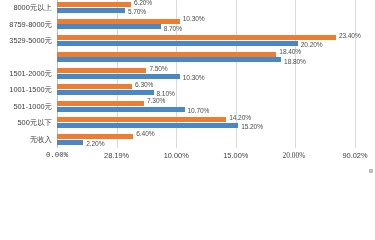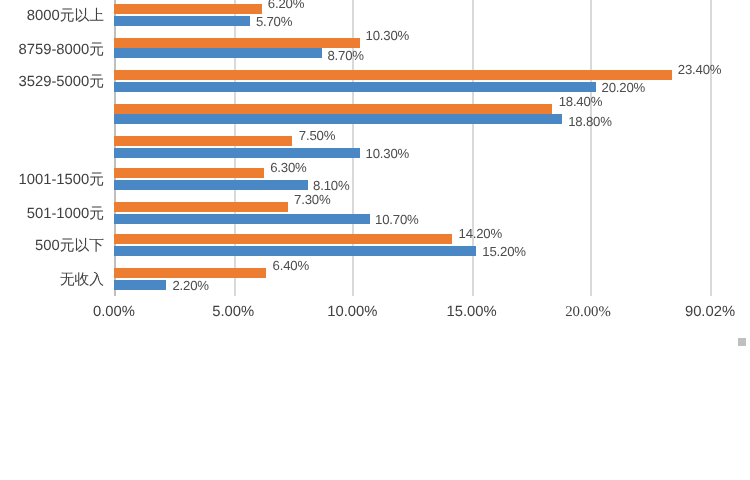--- a/index.html
+++ b/index.html
@@ -117,20 +117,21 @@
 </head>
 <body>
 
 <div id="chart-root">
 
   <div id="cat-labels">
       <div class="cat-label" style="top: 131.556px;">无收入</div>
       <div class="cat-label" style="top: 115.111px; margin-left: 31px;">500元以下</div>
       <div class="cat-label" style="top: 98.6667px;">501-1000元</div>
       <div class="cat-label" style="top: 82.2222px;">1001-1500元</div>
+      <div class="cat-label" style="top: 65.7778px;">1501-2000元</div>
       <div class="cat-label" style="top: 32.8889px;">3529-5000元</div>
       <div class="cat-label" style="top: 16.4444px;">8759-8000元</div>
       <div class="cat-label" style="top: 0px;">8000元以上</div>
     </div>
 
   <div id="plot-area">
     <div class="axis-line"></div>
   <div class="gridline" style="left: 59.6px;"></div>
       <div class="gridline" style="left: 119.2px;"></div>
       <div class="gridline" style="left: 178.8px;"></div>
@@ -186,22 +187,22 @@
       </div>
       <div class="cat-row" style="top: 0px;">
         <div class="bar bar-orange" style="width: 73.904px; background: rgb(237, 125, 49);"></div>
         <div class="bar bar-blue" style="width: 67.944px; background: rgb(74, 135, 197);"></div>
         <div class="bar-label lab-orange" style="left: 76.904px;">6.20%</div>
         <div class="bar-label lab-blue" style="left: 70.944px;">5.70%</div>
       </div>
     </div>
 
   <div id="value-axis">
-      <div class="tick-label" style="left: 57px;">0.00%</div>
-      <div class="tick-label" style="left: 116.6px;">5.00%</div>
+      <div class="tick-label" style="left: 57px; font-family: Liberation Mono, monospace;">0.00%</div>
+      <div class="tick-label" style="left: 116.6px;">28.19%</div>
       <div class="tick-label" style="left: 176.2px;">10.00%</div>
       <div class="tick-label" style="left: 235.8px;">15.00%</div>
       <div class="tick-label" style="left: 294px; font-family: Liberation Serif, serif;">20.00%</div>
       <div class="tick-label" style="left: 355px;">90.02%</div>
     </div>
 
   <div id="corner-mark"></div>
 </div>
 
 </body></html>

